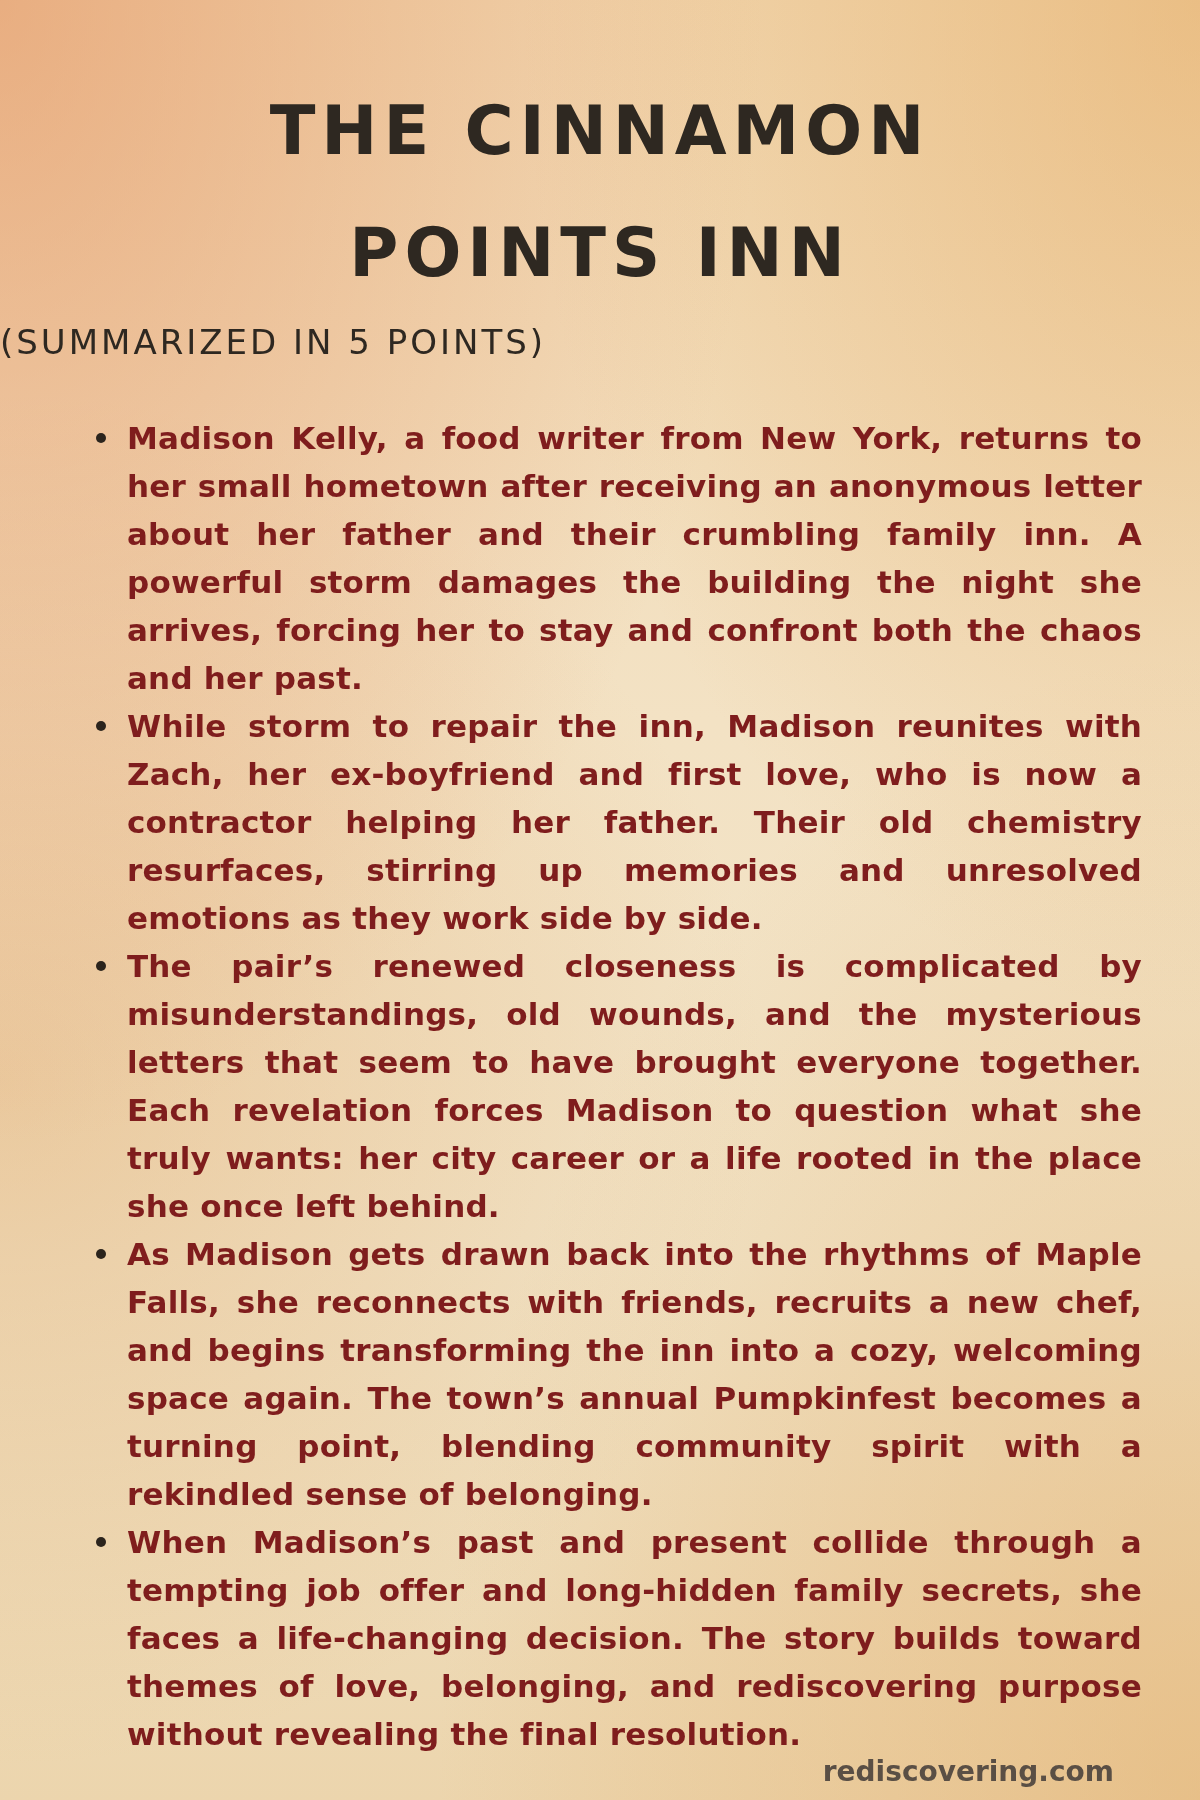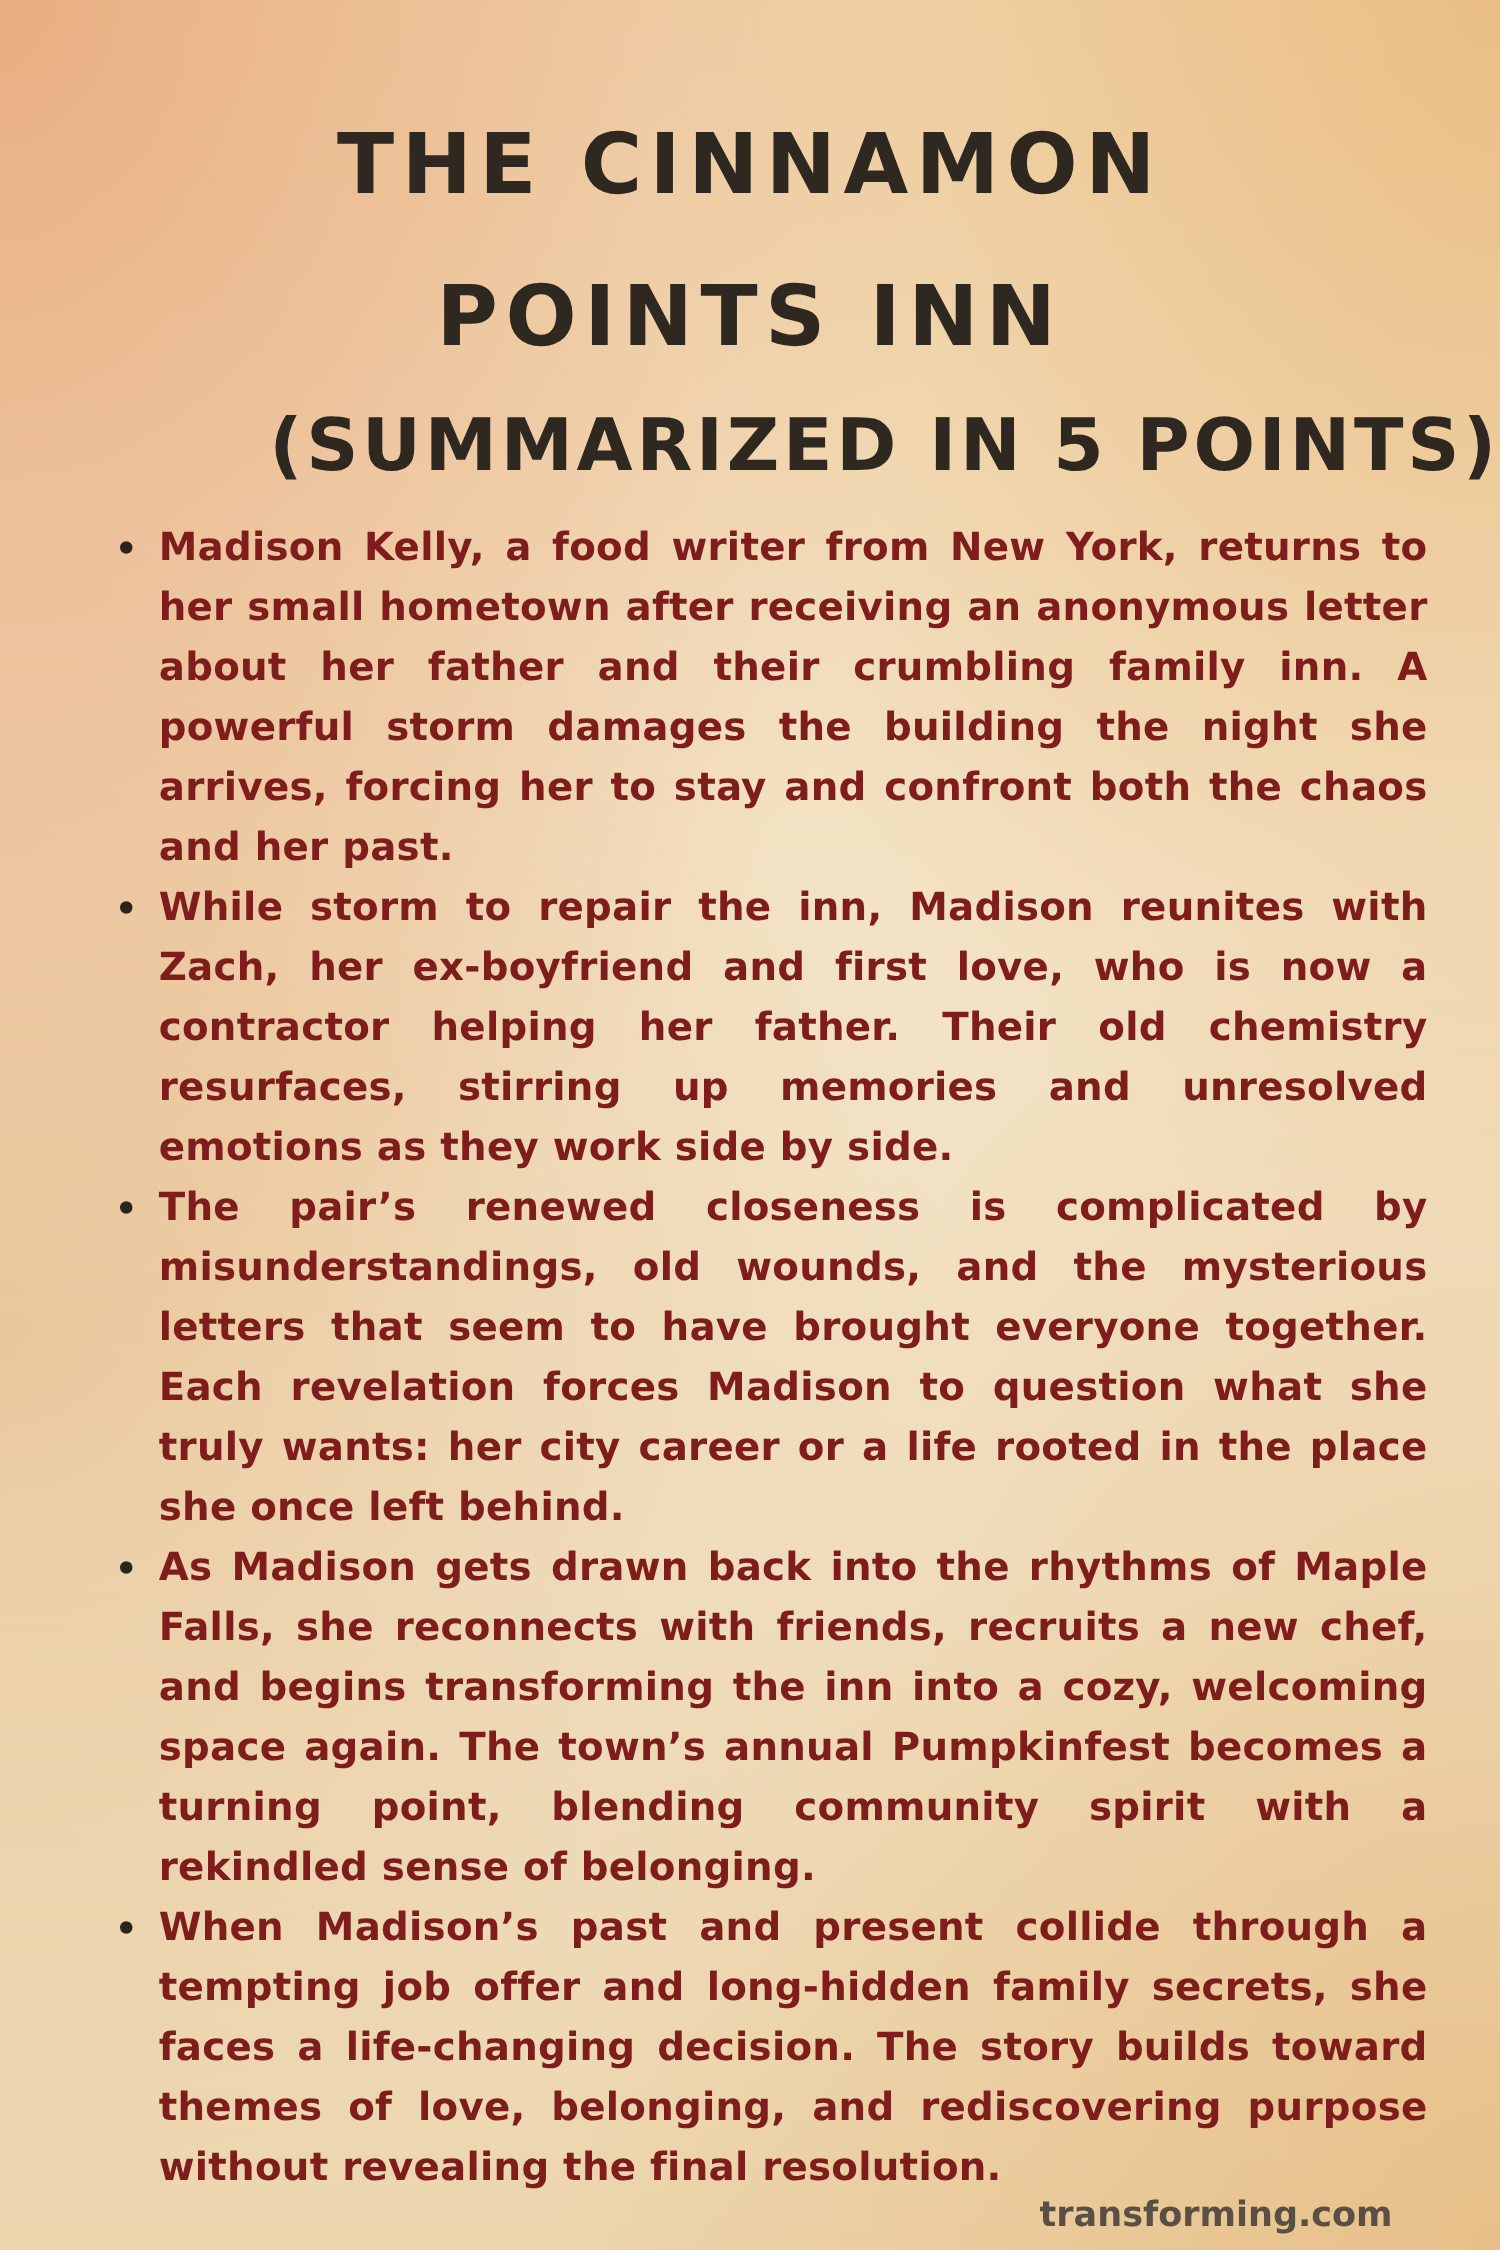--- a/index.html
+++ b/index.html
@@ -26,24 +26,24 @@
       font-weight: bold;
       font-size: 67px;
       line-height: 122px;
       letter-spacing: 6px;
       color: #2e2821;
     }
     .subtitle {
       position: absolute;
       left: 0; right: 0;
       top: 322px;
-      text-align: right;
+      text-align: left;
       font-family: "DejaVu Sans", sans-serif;
-      font-weight: bold;
-      font-size: 58px;
+      font-weight: normal;
+      font-size: 34px;
       letter-spacing: 3px;
       color: #2e2821;
     }
     .points {
       position: absolute;
       left: 90px;
       top: 414px;
       width: 1052px;
       margin: 0;
       padding: 0;
@@ -105,13 +105,13 @@
   <li class="point">
     <span class="bullet"></span>
     <span>As Madison gets drawn back into the rhythms of Maple Falls, she reconnects with friends, recruits a new chef, and begins transforming the inn into a cozy, welcoming space again. The town’s annual Pumpkinfest becomes a turning point, blending community spirit with a rekindled sense of belonging.</span>
   </li>
   <li class="point">
     <span class="bullet"></span>
     <span>When Madison’s past and present collide through a tempting job offer and long-hidden family secrets, she faces a life-changing decision. The story builds toward themes of love, belonging, and rediscovering purpose without revealing the final resolution.</span>
   </li>
 </ul>
 
-<div class="footer">transforming.com</div>
+<div class="footer">rediscovering.com</div>
 
 </body></html>

